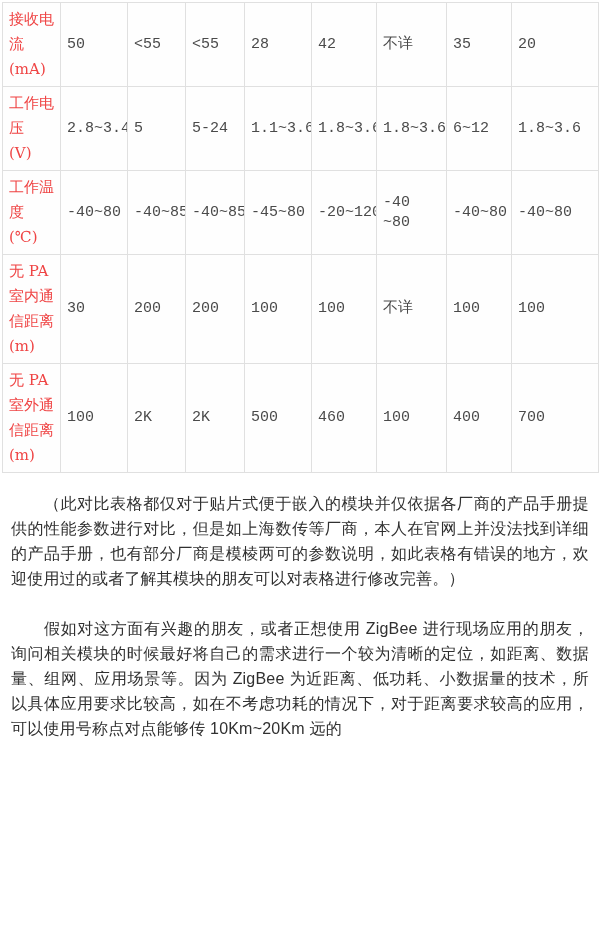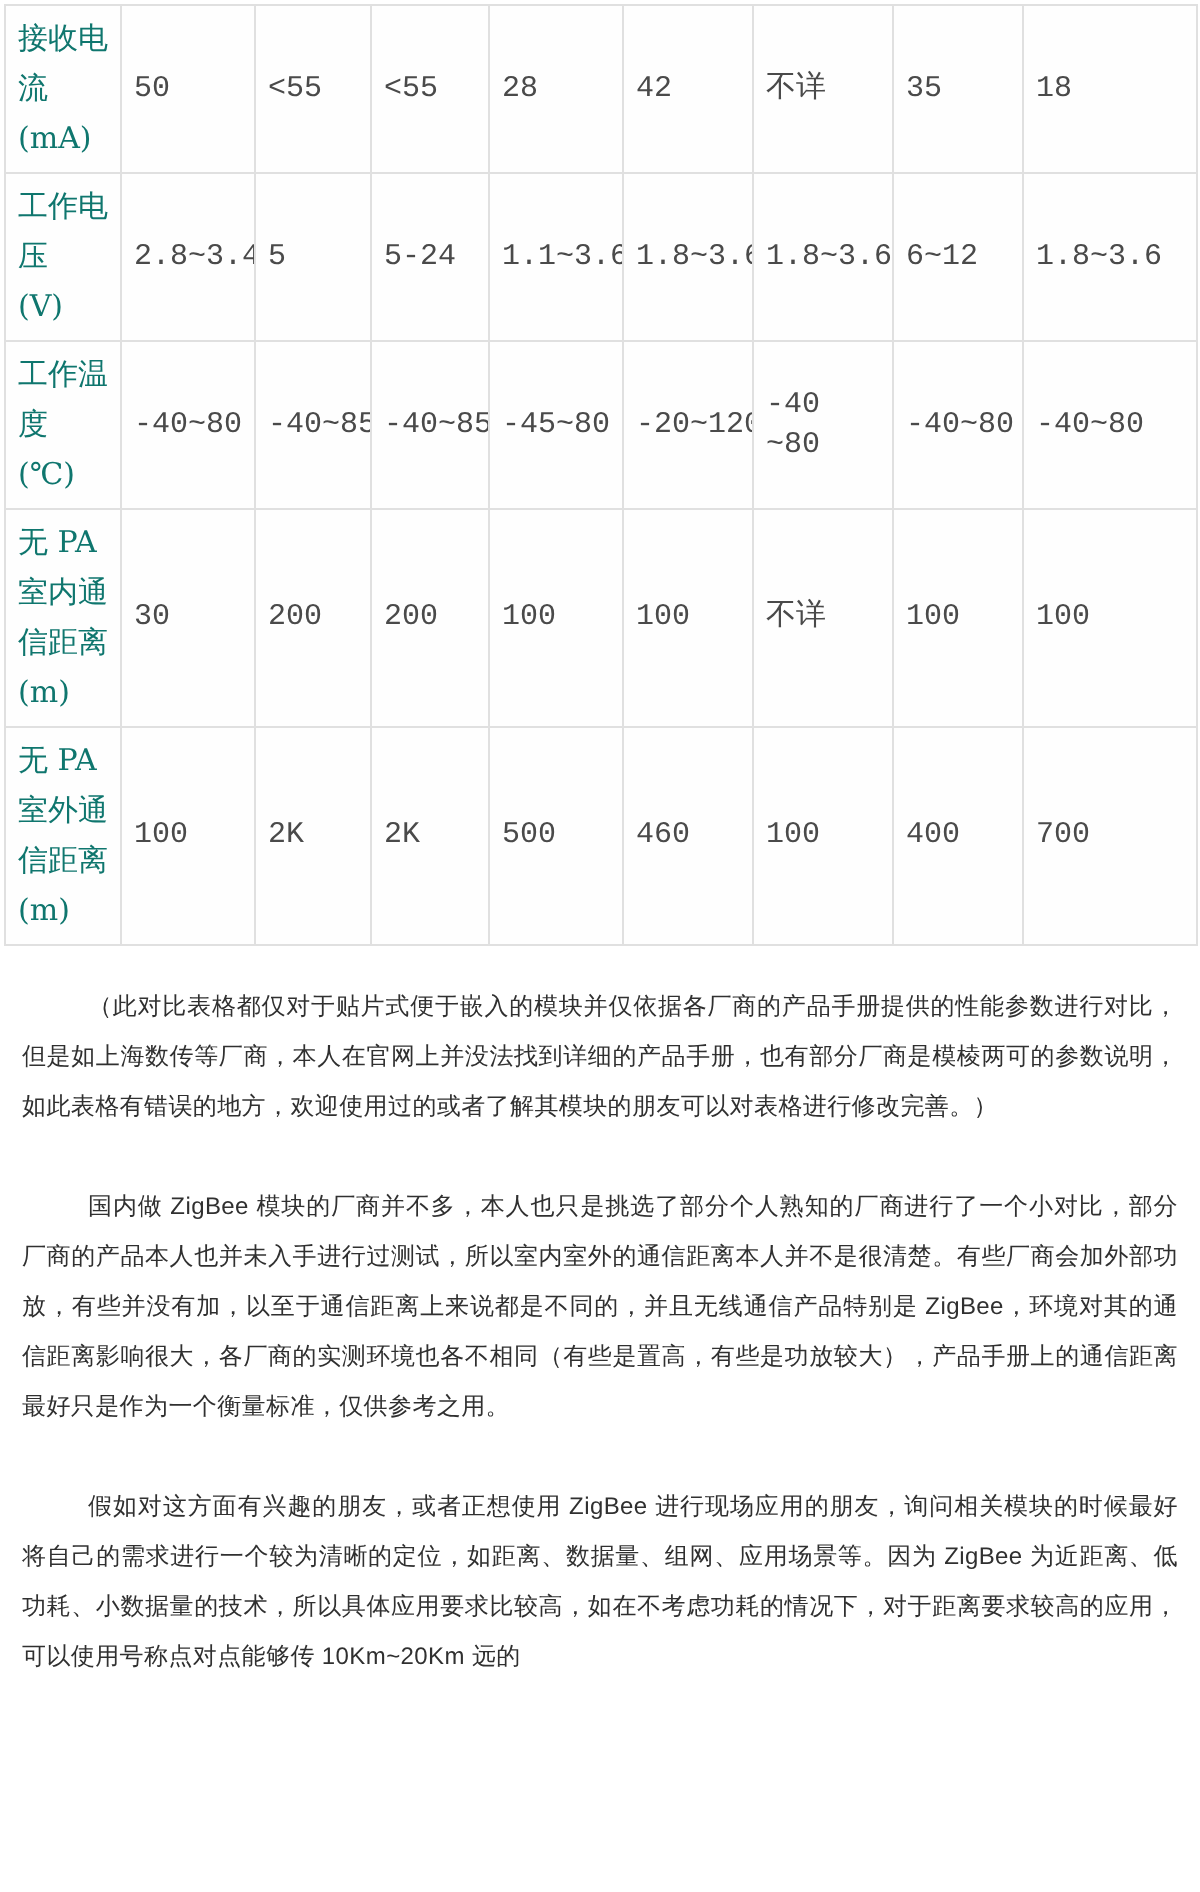--- a/index.html
+++ b/index.html
@@ -29,37 +29,37 @@
   table.spec-table td {
     border: 1px solid #e0e0e0;
     vertical-align: middle;
     padding: 4px 6px;
     background: #fefefe;
     overflow: hidden;
   }
   td.label-cell {
     white-space: pre-line;
     line-height: 25px;
-    color: #0f766e;
+    color: #ef4444;
   }
   td.value-cell {
     line-height: 20px;
     padding-left: 8px;
     font-family: Liberation Mono, monospace;
   }
   tr.r-small { height: 80px; }
   tr.r-big   { height: 106px; }
   .content {
     padding: 0 11px;
     margin-top: 18px;
     font-family: "Liberation Sans", "DejaVu Sans", sans-serif;
     color: #303030;
   }
   .content p {
-    font-size: 12px;
+    font-size: 16px;
     line-height: 25px;
     text-indent: 33px;
     text-align: justify;
     margin: 0 0 25px 0;
     letter-spacing: 0.2px;
   }
 </style>
 </head>
 <body>
 
@@ -82,21 +82,21 @@
           <td class="label-cell">接收电
 流
 (mA)</td>
           <td class="value-cell">50</td>
           <td class="value-cell">&lt;55</td>
           <td class="value-cell">&lt;55</td>
           <td class="value-cell">28</td>
           <td class="value-cell">42</td>
           <td class="value-cell">不详</td>
           <td class="value-cell">35</td>
-          <td class="value-cell">18</td>
+          <td class="value-cell">20</td>
         </tr>
         <tr class="r-small">
           <td class="label-cell">工作电
 压
 (V)</td>
           <td class="value-cell">2.8~3.4</td>
           <td class="value-cell">5</td>
           <td class="value-cell">5-24</td>
           <td class="value-cell">1.1~3.6</td>
           <td class="value-cell">1.8~3.6</td>
@@ -143,17 +143,16 @@
           <td class="value-cell">460</td>
           <td class="value-cell">100</td>
           <td class="value-cell">400</td>
           <td class="value-cell">700</td>
         </tr>
       </tbody>
   </table>
 
   <div class="content">
     <p>（此对比表格都仅对于贴片式便于嵌入的模块并仅依据各厂商的产品手册提供的性能参数进行对比，但是如上海数传等厂商，本人在官网上并没法找到详细的产品手册，也有部分厂商是模棱两可的参数说明，如此表格有错误的地方，欢迎使用过的或者了解其模块的朋友可以对表格进行修改完善。）</p>
-    <p>国内做 ZigBee 模块的厂商并不多，本人也只是挑选了部分个人熟知的厂商进行了一个小对比，部分厂商的产品本人也并未入手进行过测试，所以室内室外的通信距离本人并不是很清楚。有些厂商会加外部功放，有些并没有加，以至于通信距离上来说都是不同的，并且无线通信产品特别是 ZigBee，环境对其的通信距离影响很大，各厂商的实测环境也各不相同（有些是置高，有些是功放较大），产品手册上的通信距离最好只是作为一个衡量标准，仅供参考之用。</p>
     <p>假如对这方面有兴趣的朋友，或者正想使用 ZigBee 进行现场应用的朋友，询问相关模块的时候最好将自己的需求进行一个较为清晰的定位，如距离、数据量、组网、应用场景等。因为 ZigBee 为近距离、低功耗、小数据量的技术，所以具体应用要求比较高，如在不考虑功耗的情况下，对于距离要求较高的应用，可以使用号称点对点能够传 10Km~20Km 远的</p>
   </div>
 
 </div>
 
 </body></html>

